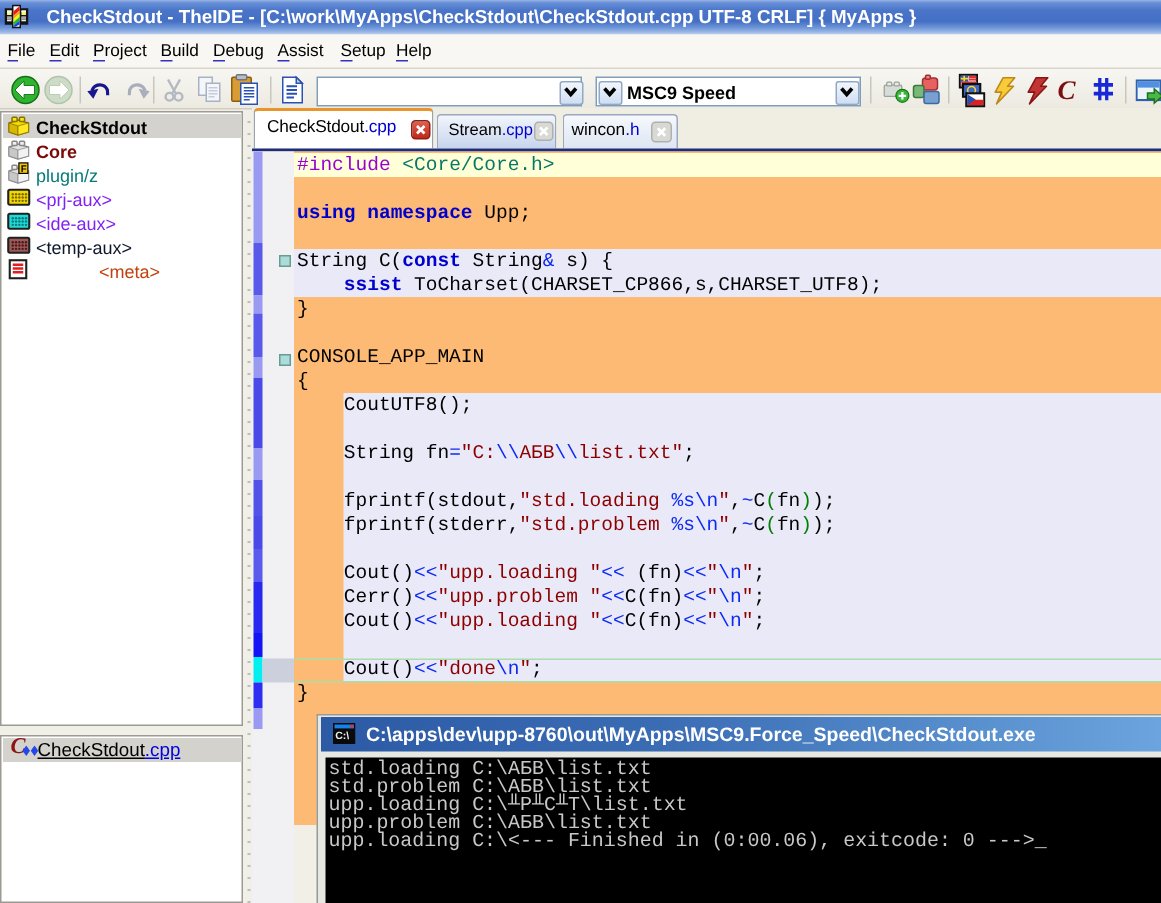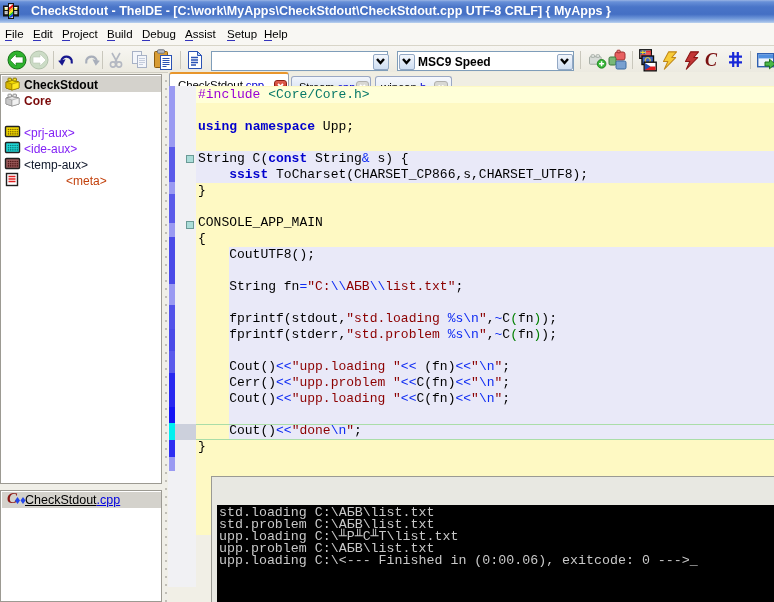--- a/index.html
+++ b/index.html
@@ -27,21 +27,21 @@
 .trow .tico{position:absolute;left:2px;top:0px;}
 .trow .ttxt{position:absolute;left:22px;top:1.5px;font-size:12px;white-space:nowrap;}
 #hsplit{position:absolute;left:0;top:484px;width:162px;height:6px;background:#f0efe8;}
 #filelist{position:absolute;left:0px;top:490px;width:162px;height:112px;background:#fff;
   border:1px solid #9c9a92;box-sizing:border-box;}
 #vsplit{position:absolute;left:162px;top:74px;width:6px;height:528px;background:#f0efe8;}
 #vsplit .dots{position:absolute;left:3px;top:0;width:1.5px;height:528px;background:repeating-linear-gradient(#f0efe8 0,#f0efe8 6.5px,#c0beb6 6.5px,#c0beb6 8px);}
 #tabzone{position:absolute;left:168px;top:72px;width:606px;height:27px;background:#f0eee3;}
 .tab{position:absolute;box-sizing:border-box;font-size:11.5px;}
 #tabline{position:absolute;left:168px;top:99px;width:606px;height:2px;background:#1b2d7e;}
-#editor{position:absolute;left:168px;top:86px;width:606px;height:449px;background:#fef9c3;}
+#editor{position:absolute;left:168px;top:101px;width:606px;height:449px;background:#fdba74;}
 #gutter{position:absolute;left:0px;top:0px;width:28px;height:501px;background:#f1f1f4;}
 .chg{position:absolute;left:1px;width:6px;}
 .lbg{position:absolute;}
 #code{position:absolute;left:30px;top:1px;margin:0;font-family:"Liberation Mono",monospace;
   font-size:13px;line-height:16px;color:#000;}
 .kw{font-weight:bold;color:#0000cd;}
 .op{color:#0d2af2;}
 .str{color:#8c0000;}
 .pp{color:#9a00d6;}
 .inc{color:#077868;}
@@ -236,20 +236,31 @@
 <div class="trow" style="top:17px;">
  <svg class="tico" width="17" height="16" viewBox="0 0 17 16">
   <path d="M2 6 L8 4 L15 6 L15 12 L8 14 L2 12 Z" fill="#e2e2e2" stroke="#888"></path>
   <path d="M2 6 L8 8 L8 14 L2 12 Z" fill="#c8c8c8" stroke="#888" stroke-width="0.5"></path>
   <path d="M8 8 L15 6 L15 12 L8 14 Z" fill="#f2f2f2" stroke="#888" stroke-width="0.5"></path>
   <rect x="4" y="2.2" width="3.4" height="2.8" rx="0.6" fill="#efefef" stroke="#888"></rect>
   <rect x="9" y="2.2" width="3.4" height="2.8" rx="0.6" fill="#efefef" stroke="#888"></rect>
  </svg>
  <span class="ttxt" style="font-weight:bold;color:#7a0a0a;">Core</span>
 </div>
+<div class="trow" style="top:33px;">
+ <svg class="tico" width="17" height="16" viewBox="0 0 17 16">
+  <path d="M2 6 L8 4 L15 6 L15 12 L8 14 L2 12 Z" fill="#e2e2e2" stroke="#888"></path>
+  <path d="M2 6 L8 8 L8 14 L2 12 Z" fill="#c8c8c8" stroke="#888" stroke-width="0.5"></path>
+  <path d="M8 8 L15 6 L15 12 L8 14 Z" fill="#f2f2f2" stroke="#888" stroke-width="0.5"></path>
+  <rect x="4" y="2.2" width="3.4" height="2.8" rx="0.6" fill="#efefef" stroke="#888"></rect>
+  <rect x="8.6" y="0.6" width="6" height="7" fill="#f0c800" stroke="#000" stroke-width="0.8"></rect>
+  <text x="9.8" y="6.6" font-size="6.5" font-weight="bold" fill="#000" font-family="Liberation Sans">F</text>
+ </svg>
+ <span class="ttxt" style="color:#067a7a;">plugin/z</span>
+</div>
 <div class="trow" style="top:49px;">
  <svg class="tico" width="17" height="16" viewBox="0 0 17 16">
   <rect x="1.5" y="2.5" width="14" height="10" rx="1" fill="#f2d800" stroke="#202020" stroke-width="1.4"></rect>
   <g fill="#806800">
           <circle cx="4.5" cy="5.5" r="0.8"></circle>
           <circle cx="6.7" cy="5.5" r="0.8"></circle>
           <circle cx="8.9" cy="5.5" r="0.8"></circle>
           <circle cx="11.1" cy="5.5" r="0.8"></circle>
           <circle cx="13.3" cy="5.5" r="0.8"></circle>
  <circle cx="4.5" cy="7.7" r="0.8"></circle>
@@ -432,20 +443,29 @@
     fprintf(stderr,<span class="str">"std.problem </span><span class="op">%s\n</span><span class="str">"</span>,<span class="op">~</span>C<span class="p2">(</span>fn<span class="p2">)</span>);
 
     Cout()<span class="op">&lt;&lt;</span><span class="str">"upp.loading "</span><span class="op">&lt;&lt;</span> (fn)<span class="op">&lt;&lt;</span><span class="str">"</span><span class="op">\n</span><span class="str">"</span>;
     Cerr()<span class="op">&lt;&lt;</span><span class="str">"upp.problem "</span><span class="op">&lt;&lt;</span>C(fn)<span class="op">&lt;&lt;</span><span class="str">"</span><span class="op">\n</span><span class="str">"</span>;
     Cout()<span class="op">&lt;&lt;</span><span class="str">"upp.loading "</span><span class="op">&lt;&lt;</span>C(fn)<span class="op">&lt;&lt;</span><span class="str">"</span><span class="op">\n</span><span class="str">"</span>;
 
     Cout()<span class="op">&lt;&lt;</span><span class="str">"done</span><span class="op">\n</span><span class="str">"</span>;
 }</pre>
 </div>
 <div id="console">
+<div id="ctitle">
+<svg style="position:absolute;left:8px;top:4px" width="15" height="14" viewBox="0 0 15 14">
+<rect x="0" y="0" width="15" height="14" fill="#0a0a0a"></rect>
+<rect x="1" y="1" width="13" height="2.6" fill="#1482e8"></rect>
+<rect x="11.6" y="1.2" width="2" height="2" fill="#e03030"></rect>
+<text x="1.5" y="10.5" font-size="7" font-weight="bold" fill="#f0f0f0" font-family="Liberation Sans">C:\</text>
+</svg>
+<span style="position:absolute;left:30px;top:4px;color:#fff;font-size:13px;font-weight:bold;white-space:nowrap;">C:\apps\dev\upp-8760\out\MyApps\MSC9.Force_Speed\CheckStdout.exe</span>
+</div>
 <div id="ctext">
 <pre id="cpre">std.loading C:\АБВ\list.txt
 std.problem C:\АБВ\list.txt
 upp.loading C:\╨Р╨С╨Т\list.txt
 upp.problem C:\АБВ\list.txt
 upp.loading C:\&lt;--- Finished in (0:00.06), exitcode: 0 ---&gt;_</pre>
 </div>
 </div>
 
 </body></html>

